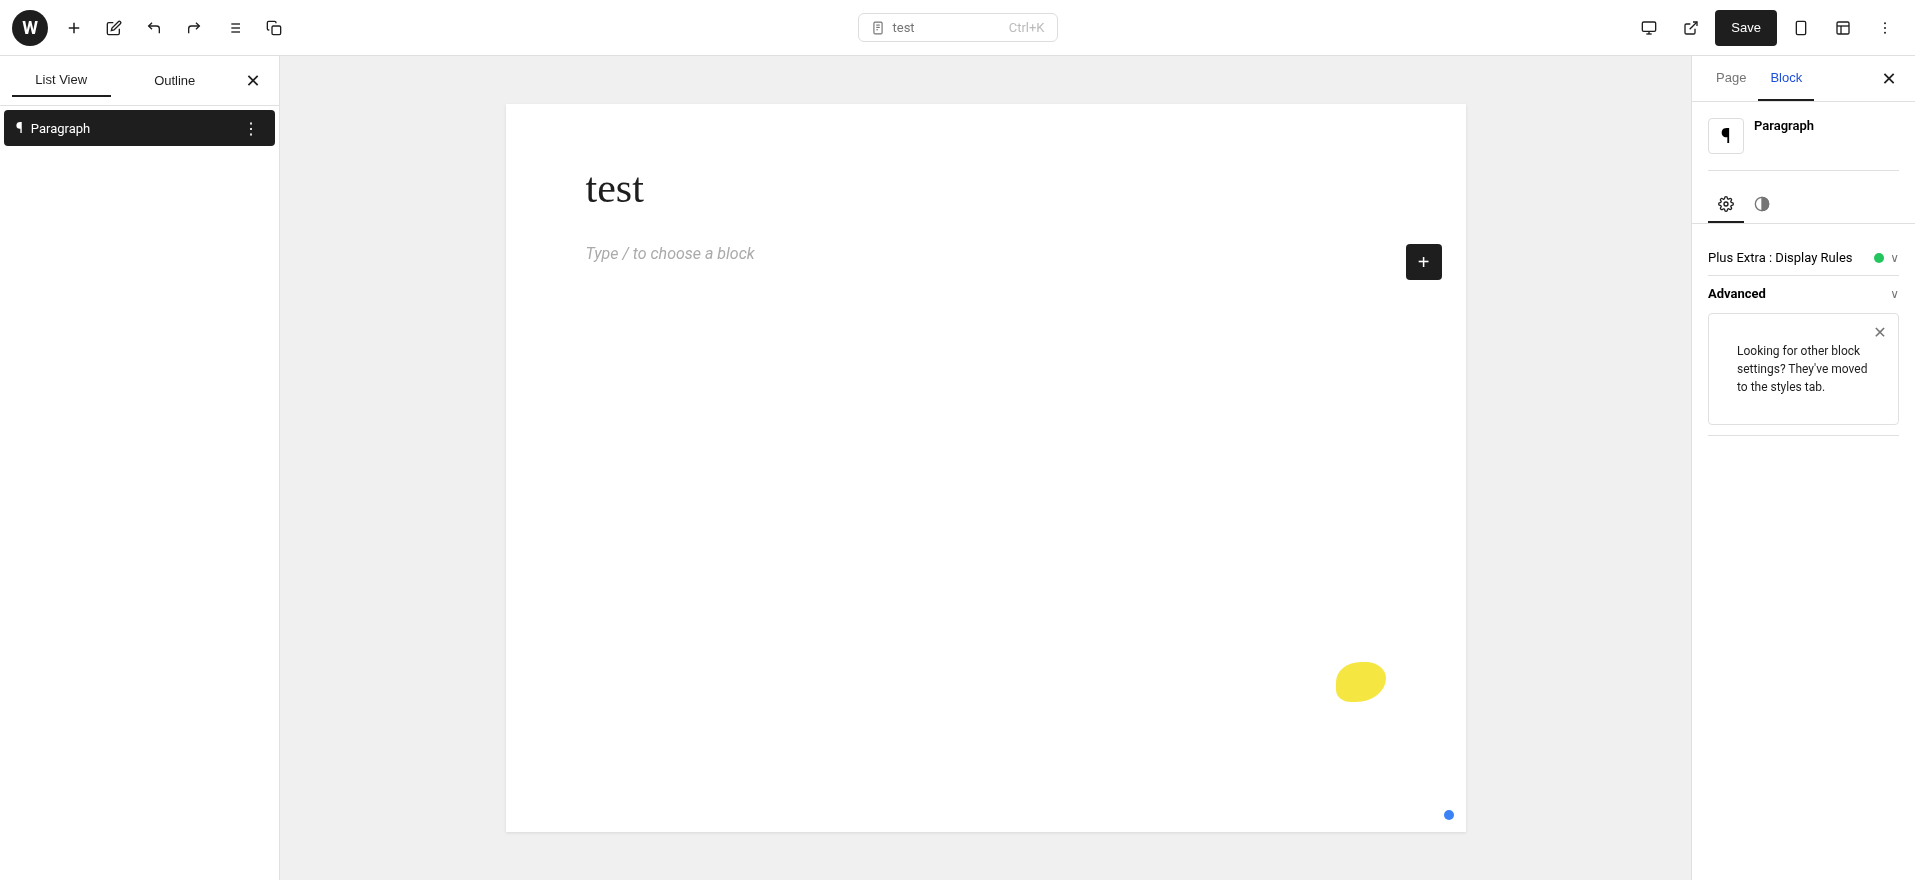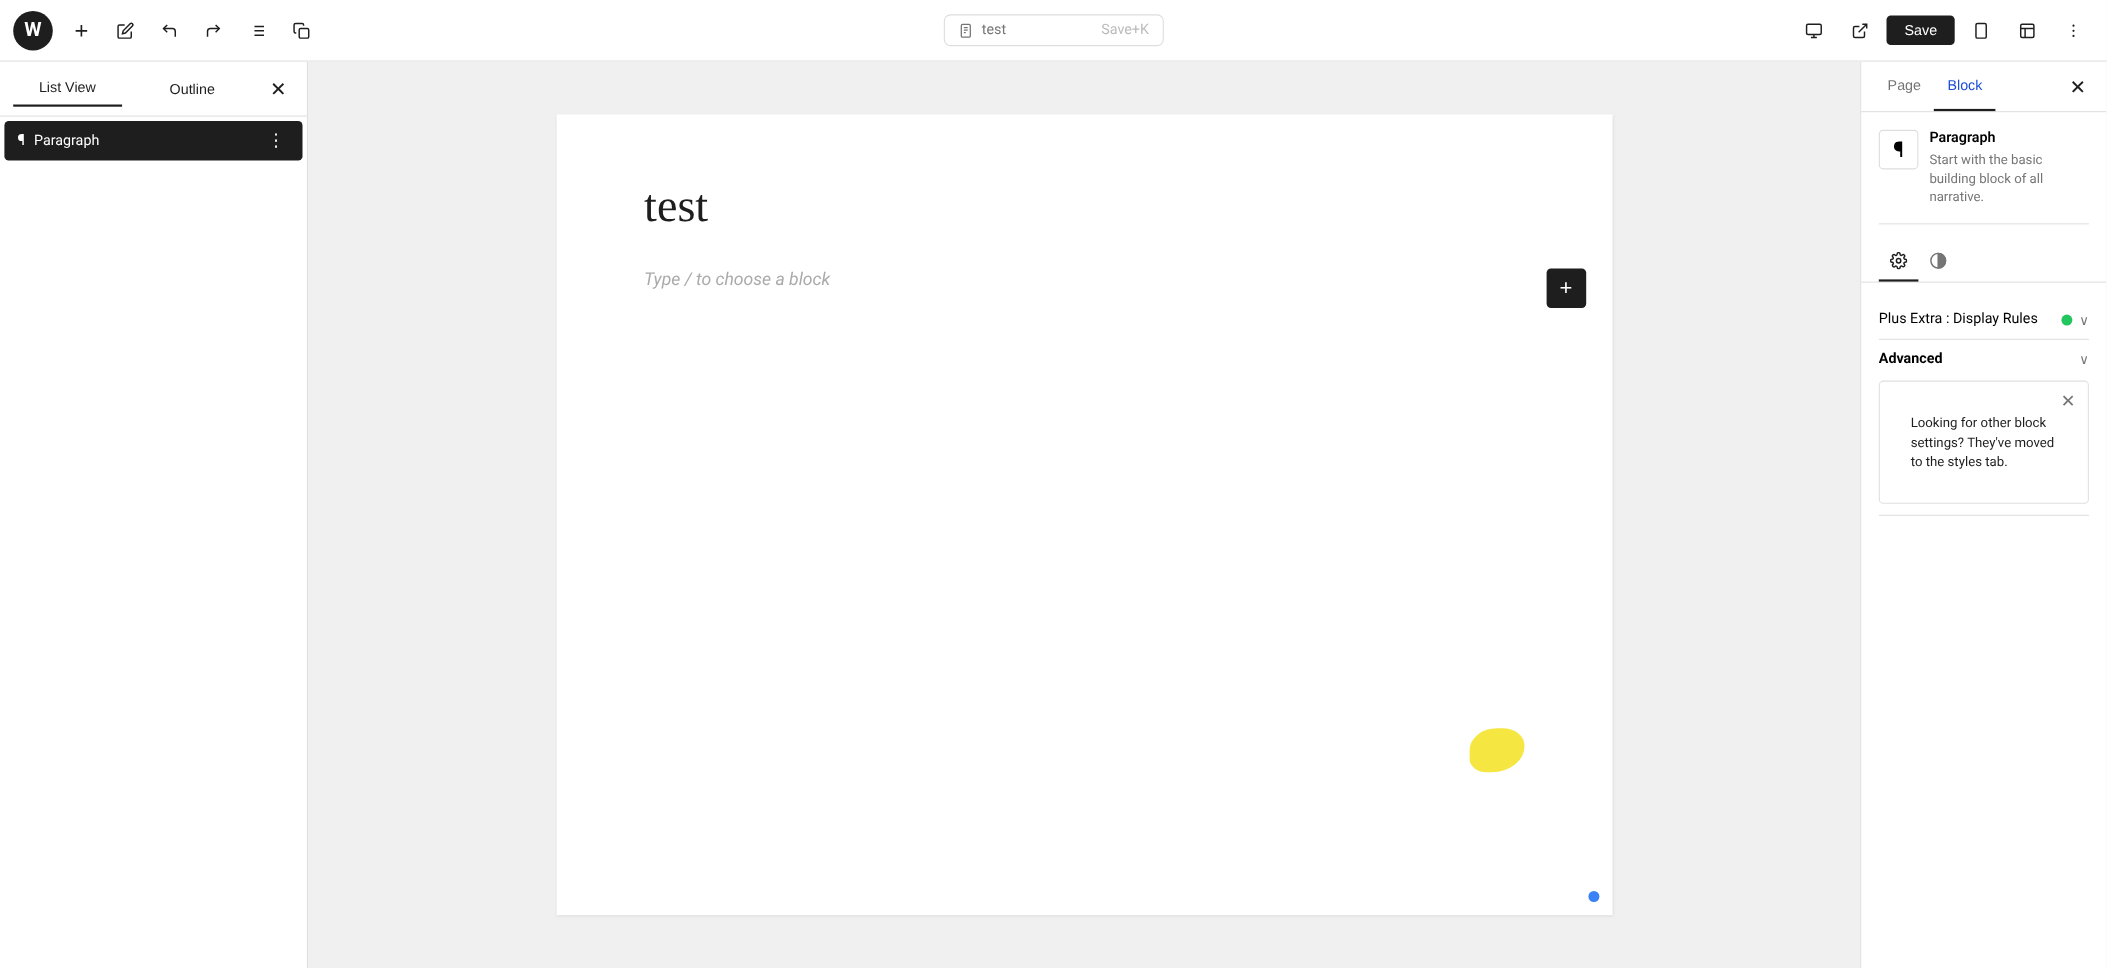--- a/index.html
+++ b/index.html
@@ -12,21 +12,21 @@
       height: 56px;
       background: #fff;
       border-bottom: 1px solid #e0e0e0;
       padding: 0 12px;
       gap: 4px;
       position: relative;
       z-index: 10;
     }
     .toolbar-left { display: flex; align-items: center; gap: 4px; flex: 1; }
     .toolbar-center { position: absolute; left: 50%; transform: translateX(-50%); }
-    .toolbar-right { display: flex; align-items: center; gap: 6px; margin-left: auto; }
+    .toolbar-right { display: flex; gap: 6px; margin-left: auto; }
 
     .wp-logo {
       width: 36px; height: 36px;
       background: #1e1e1e;
       border-radius: 50%;
       display: flex; align-items: center; justify-content: center;
       color: #fff;
       font-size: 18px;
       font-weight: bold;
       cursor: pointer;
@@ -380,21 +380,21 @@
 
   <div class="toolbar-center">
     <div class="command-palette">
       <svg width="14" height="14" viewBox="0 0 24 24" fill="none" stroke="#757575" stroke-width="2">
           <rect x="5" y="2" width="14" height="20" rx="2"></rect>
           <line x1="9" y1="7" x2="15" y2="7"></line>
           <line x1="9" y1="11" x2="15" y2="11"></line>
           <line x1="9" y1="15" x2="12" y2="15"></line>
         </svg>
       <span>test</span>
-      <span style="color:#bbb; margin-left: auto;">Save+K</span>
+      <span style="color:#bbb; margin-left: auto;">Ctrl+K</span>
     </div>
   </div>
 
   <div class="toolbar-right">
     <button class="toolbar-btn" title="View">
       <svg width="16" height="16" viewBox="0 0 24 24" fill="none" stroke="currentColor" stroke-width="2">
           <rect x="2" y="3" width="20" height="14" rx="2"></rect>
           <line x1="8" y1="21" x2="16" y2="21"></line>
           <line x1="12" y1="17" x2="12" y2="21"></line>
         </svg>
@@ -467,21 +467,20 @@
     </div>
 
     <div class="right-panel-body">
 
       <div class="block-info">
         <div class="block-info-icon">
           <span>¶</span>
         </div>
         <div class="block-info-text">
           <div class="block-info-title">Paragraph</div>
-          <div class="block-info-desc">Start with the basic building block of all narrative.</div>
         </div>
       </div>
 
       <div class="block-tabs">
         <button class="block-tab active" title="Settings">
           <svg width="16" height="16" viewBox="0 0 24 24" fill="none" stroke="currentColor" stroke-width="2">
               <circle cx="12" cy="12" r="3"></circle>
               <path d="M19.4 15a1.65 1.65 0 00.33 1.82l.06.06a2 2 0 010 2.83 2 2 0 01-2.83 0l-.06-.06a1.65 1.65 0 00-1.82-.33 1.65 1.65 0 00-1 1.51V21a2 2 0 01-4 0v-.09A1.65 1.65 0 009 19.4a1.65 1.65 0 00-1.82.33l-.06.06a2 2 0 01-2.83-2.83l.06-.06A1.65 1.65 0 004.68 15a1.65 1.65 0 00-1.51-1H3a2 2 0 010-4h.09A1.65 1.65 0 004.6 9a1.65 1.65 0 00-.33-1.82l-.06-.06a2 2 0 012.83-2.83l.06.06A1.65 1.65 0 009 4.68a1.65 1.65 0 001-1.51V3a2 2 0 014 0v.09a1.65 1.65 0 001 1.51 1.65 1.65 0 001.82-.33l.06-.06a2 2 0 012.83 2.83l-.06.06A1.65 1.65 0 0019.4 9a1.65 1.65 0 001.51 1H21a2 2 0 010 4h-.09a1.65 1.65 0 00-1.51 1z"></path>
             </svg>
         </button>

